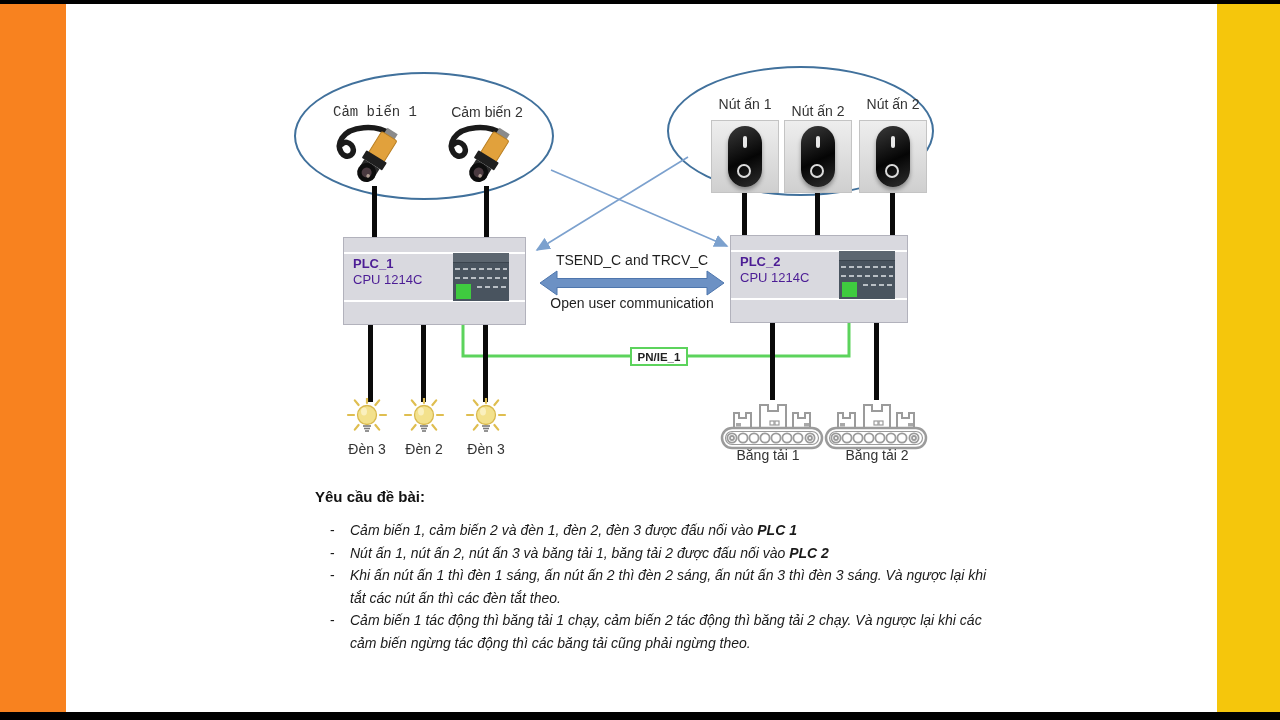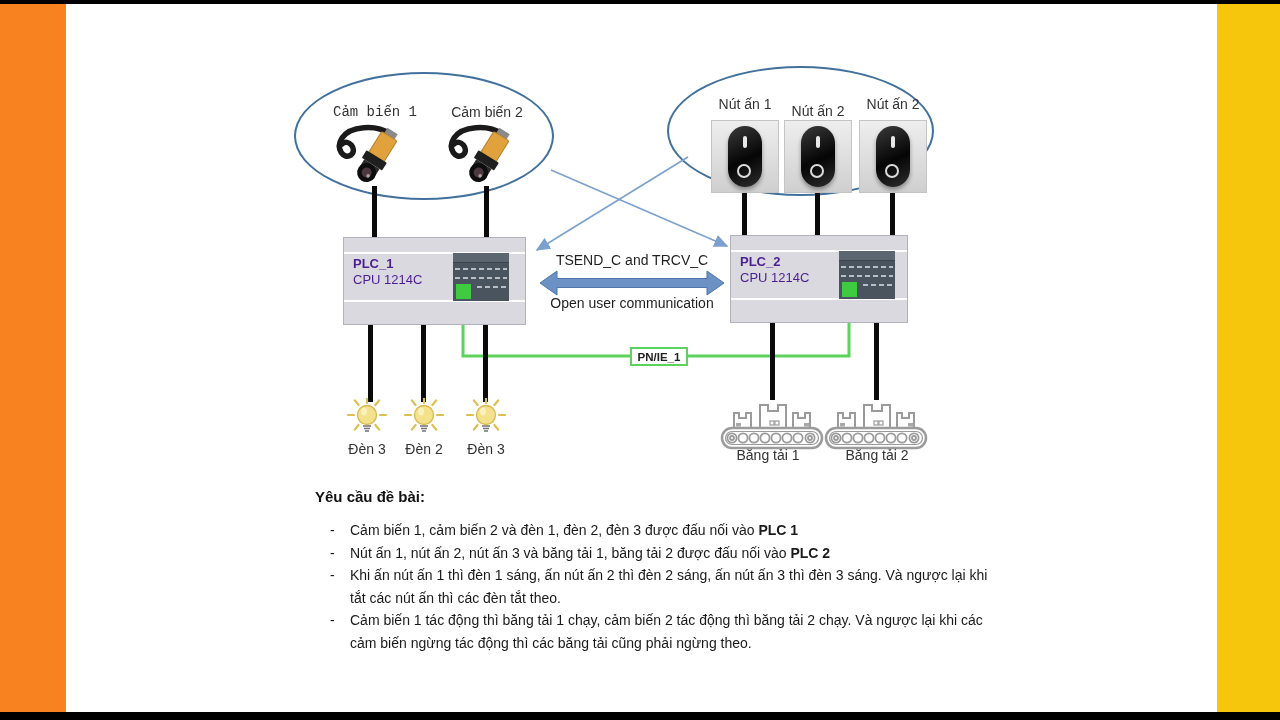--- a/index.html
+++ b/index.html
@@ -61,21 +61,21 @@
   .mark-i { position:absolute; left:15px; top:10px; width:4px; height:12px; background:#e8e8e8; border-radius:2px; }
   .mark-o { position:absolute; left:9px; bottom:9px; width:14px; height:14px; border:2.5px solid #dcdcdc; border-radius:50%; }
 
   .icon { position:absolute; z-index:4; }
 
   
   .reqs { position:absolute; left:315px; top:488px; width:680px; color:#1a1a1a; z-index:4; }
   .reqs h3 { font-size:15px; margin-bottom:14px; color:#111; }
   .req-item { display:flex; margin-left:15px; font-size:14px; line-height:22.5px; }
   .req-item .dash-cell { width:20px; flex:0 0 20px; }
-  .req-item .txt { width:640px; }
+  .req-item .txt { width:640px;font-style:italic; }
 </style>
 </head>
 <body>
 
 <div class="stage">
 
   <div class="strip top" style="background: rgb(0, 0, 0);"></div>
   <div class="strip bottom" style="background: rgb(0, 0, 0);"></div>
   <div class="bar left" style="background: rgb(248, 130, 31);"></div>
   <div class="bar right" style="background: rgb(245, 198, 12);"></div>

